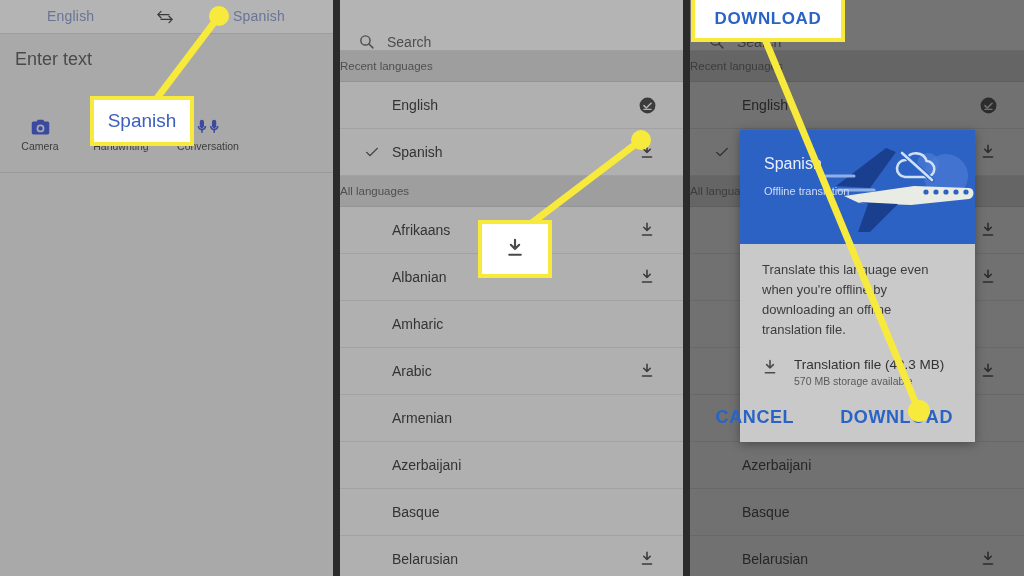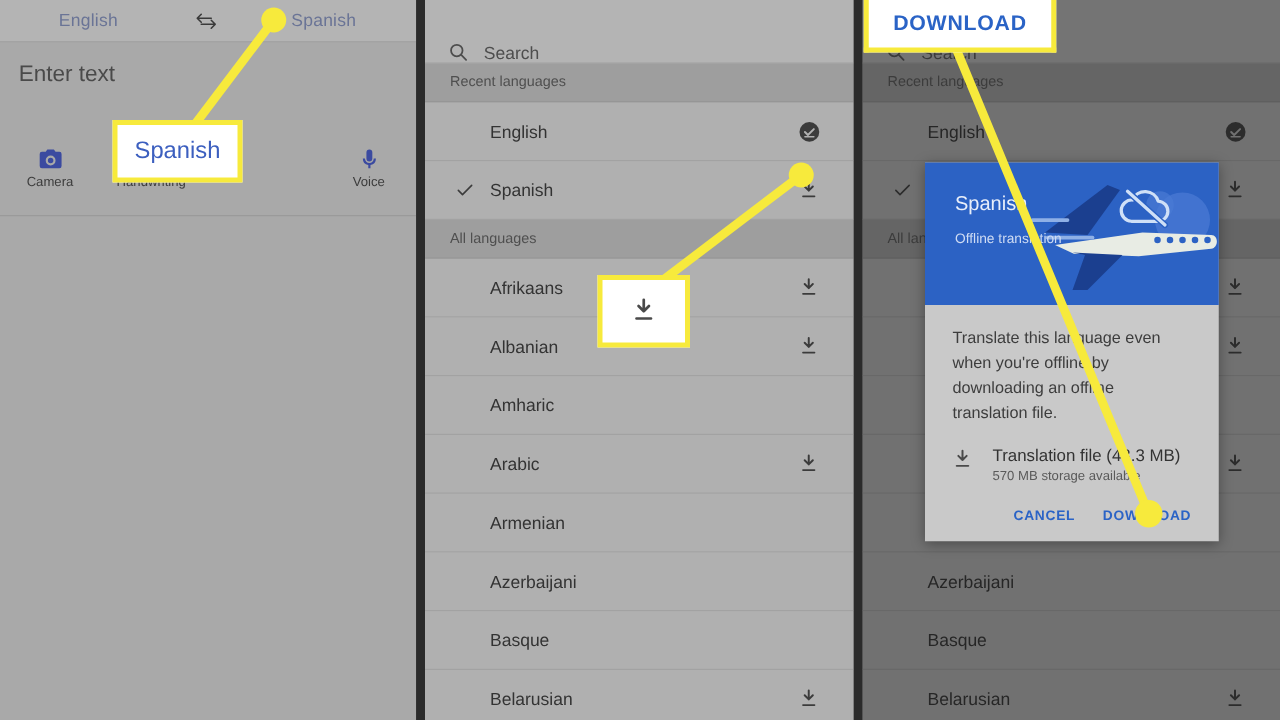--- a/index.html
+++ b/index.html
@@ -23,21 +23,21 @@
   .swap-ico{position:absolute;left:155px;top:9px;width:20px;height:16px;color:#3a3a3a;}
   .enter-text{position:absolute;left:15px;top:49px;font-size:18px;color:#4a4a4a;}
   .bottom-tools{position:absolute;left:0;top:116px;width:333px;height:42px;}
   .tool{position:absolute;text-align:center;width:84px;}
   .tool .ti{height:22px;color:#3b4aa0;display:flex;align-items:flex-end;justify-content:center;}
   .tool .tl{font-size:10.5px;color:#3c3c3c;margin-top:2px;}
   .t1{left:-2px;} .t2{left:79px;} .t3{left:166px;} .t4{left:253px;}
   .left-sep{position:absolute;left:0;top:172px;width:333px;height:1px;background:#9a9a9a;}
 
   
-  .sec-head{height:30px;display:flex;align-items:center;padding-left:20px;font-size:11.5px;}
+  .sec-head{height:30px;display:flex;align-items:center;font-size:11.5px;}
   .row{height:46px;display:flex;align-items:center;position:relative;}
   .row .name{font-size:14px;position:absolute;left:52px;}
   .row .chk{position:absolute;left:24px;width:16px;height:16px;}
   .row .dl{position:absolute;right:28px;width:16px;height:17px;}
   .row .done{position:absolute;right:26px;width:19px;height:19px;}
 
   #panel-mid .sec-head{background:#9e9e9e;color:#4f4f4f;border-bottom:1px solid #949494;}
   #panel-mid .row{background:#b0b0b0;border-bottom:1px solid #a2a2a2;}
   #panel-mid .row .name{color:#333333;}
   #panel-mid .row .chk,#panel-mid .row .dl,#panel-mid .row .done{color:#3b3b3b;}
@@ -59,21 +59,21 @@
   .dlg-hero{position:relative;height:114px;background:#2c62c4;overflow:hidden;}
   .dlg-hero .htitle{position:absolute;left:24px;top:25px;font-size:16px;color:#e8eefa;}
   .dlg-hero .hsub{position:absolute;left:24px;top:55px;font-size:11px;color:#cfdcf4;}
   .dlg-body{padding:16px 22px 4px 22px;}
   .dlg-body p{margin:0;font-size:13px;line-height:20px;color:#3d3d3d;}
   .dlg-file{display:flex;align-items:flex-start;margin-top:16px;}
   .dlg-file .fi{width:16px;height:18px;color:#4a4a4a;margin-right:16px;margin-top:3px;}
   .dlg-file .ft{font-size:13.5px;color:#333;line-height:17px;}
   .dlg-file .fs{font-size:10.5px;color:#5a5a5a;margin-top:2px;}
   .dlg-actions{display:flex;justify-content:flex-end;gap:22px;padding:16px 22px 14px 0;}
-  .dlg-actions .act{font-size:11px;color:#2a63c6;letter-spacing:.6px;font-weight:bold;cursor:pointer;}
+  .dlg-actions .act{font-size:18px;color:#2a63c6;letter-spacing:.6px;font-weight:bold;cursor:pointer;margin-left:24px;}
 
   
   #anno{position:absolute;left:0;top:0;width:1024px;height:576px;pointer-events:none;}
   .callout{position:absolute;background:#ffffff;border:4px solid #f7ea3c;display:flex;align-items:center;justify-content:center;}
   #co-spanish{left:90px;top:96px;width:96px;height:42px;}
   #co-spanish span{font-size:19px;color:#3c5fbf;}
   #co-dl{left:478px;top:220px;width:66px;height:50px;}
   #co-dl .ic{width:20px;height:22px;color:#4a4a4a;}
   #co-download{left:691px;top:0px;width:146px;height:38px;border-top:none;}
   #co-download span{font-size:17px;color:#2a63c6;font-weight:bold;letter-spacing:.6px;}
@@ -106,27 +106,28 @@
         <div class="tl">Camera</div>
       </div>
       <div class="tool t2">
         <div class="ti">
           <svg viewBox="0 0 24 24" width="21" height="21" fill="#3b4aa0">
               <path d="M4 19c3-1 5-3 8-6.5C14 10 16 8 18 8c1 0 1.6.7 1.2 1.6-.5 1.1-2.1 1.6-3.4 1.9" stroke="#3b4aa0" stroke-width="1.8" fill="none" stroke-linecap="round"></path>
             </svg>
         </div>
         <div class="tl">Handwriting</div>
       </div>
-      <div class="tool t4">
+      <div class="tool t3">
         <div class="ti">
-          <svg viewBox="0 0 24 24" width="21" height="21" fill="#3b4aa0">
-              <path d="M12 3a2.7 2.7 0 0 1 2.7 2.7v5.6a2.7 2.7 0 0 1-5.4 0V5.7A2.7 2.7 0 0 1 12 3zm6 8.3a6 6 0 0 1-5 5.9V20h-2v-2.8a6 6 0 0 1-5-5.9h2a4 4 0 0 0 8 0z"></path>
+          <svg viewBox="0 0 34 24" width="30" height="21" fill="#3b4aa0">
+              <path d="M10 3a2.4 2.4 0 0 1 2.4 2.4v5A2.4 2.4 0 0 1 7.6 10.4v-5A2.4 2.4 0 0 1 10 3zm5 7.2a5 5 0 0 1-4 4.9V18H9.2v-2.9a5 5 0 0 1-4-4.9H7a3 3 0 0 0 6 0z"></path>
+              <path d="M24 3a2.4 2.4 0 0 1 2.4 2.4v5A2.4 2.4 0 0 1 21.6 10.4v-5A2.4 2.4 0 0 1 24 3zm5 7.2a5 5 0 0 1-4 4.9V18h-1.8v-2.9a5 5 0 0 1-4-4.9H21a3 3 0 0 0 6 0z"></path>
             </svg>
         </div>
-        <div class="tl">Voice</div>
+        <div class="tl">Conversation</div>
       </div>
     </div>
     <div class="left-sep"></div>
   </div>
 
   <div class="divider" id="div1"></div>
 
   <div class="panel" id="panel-mid">
     <div class="searchbar">
       <div class="si">

